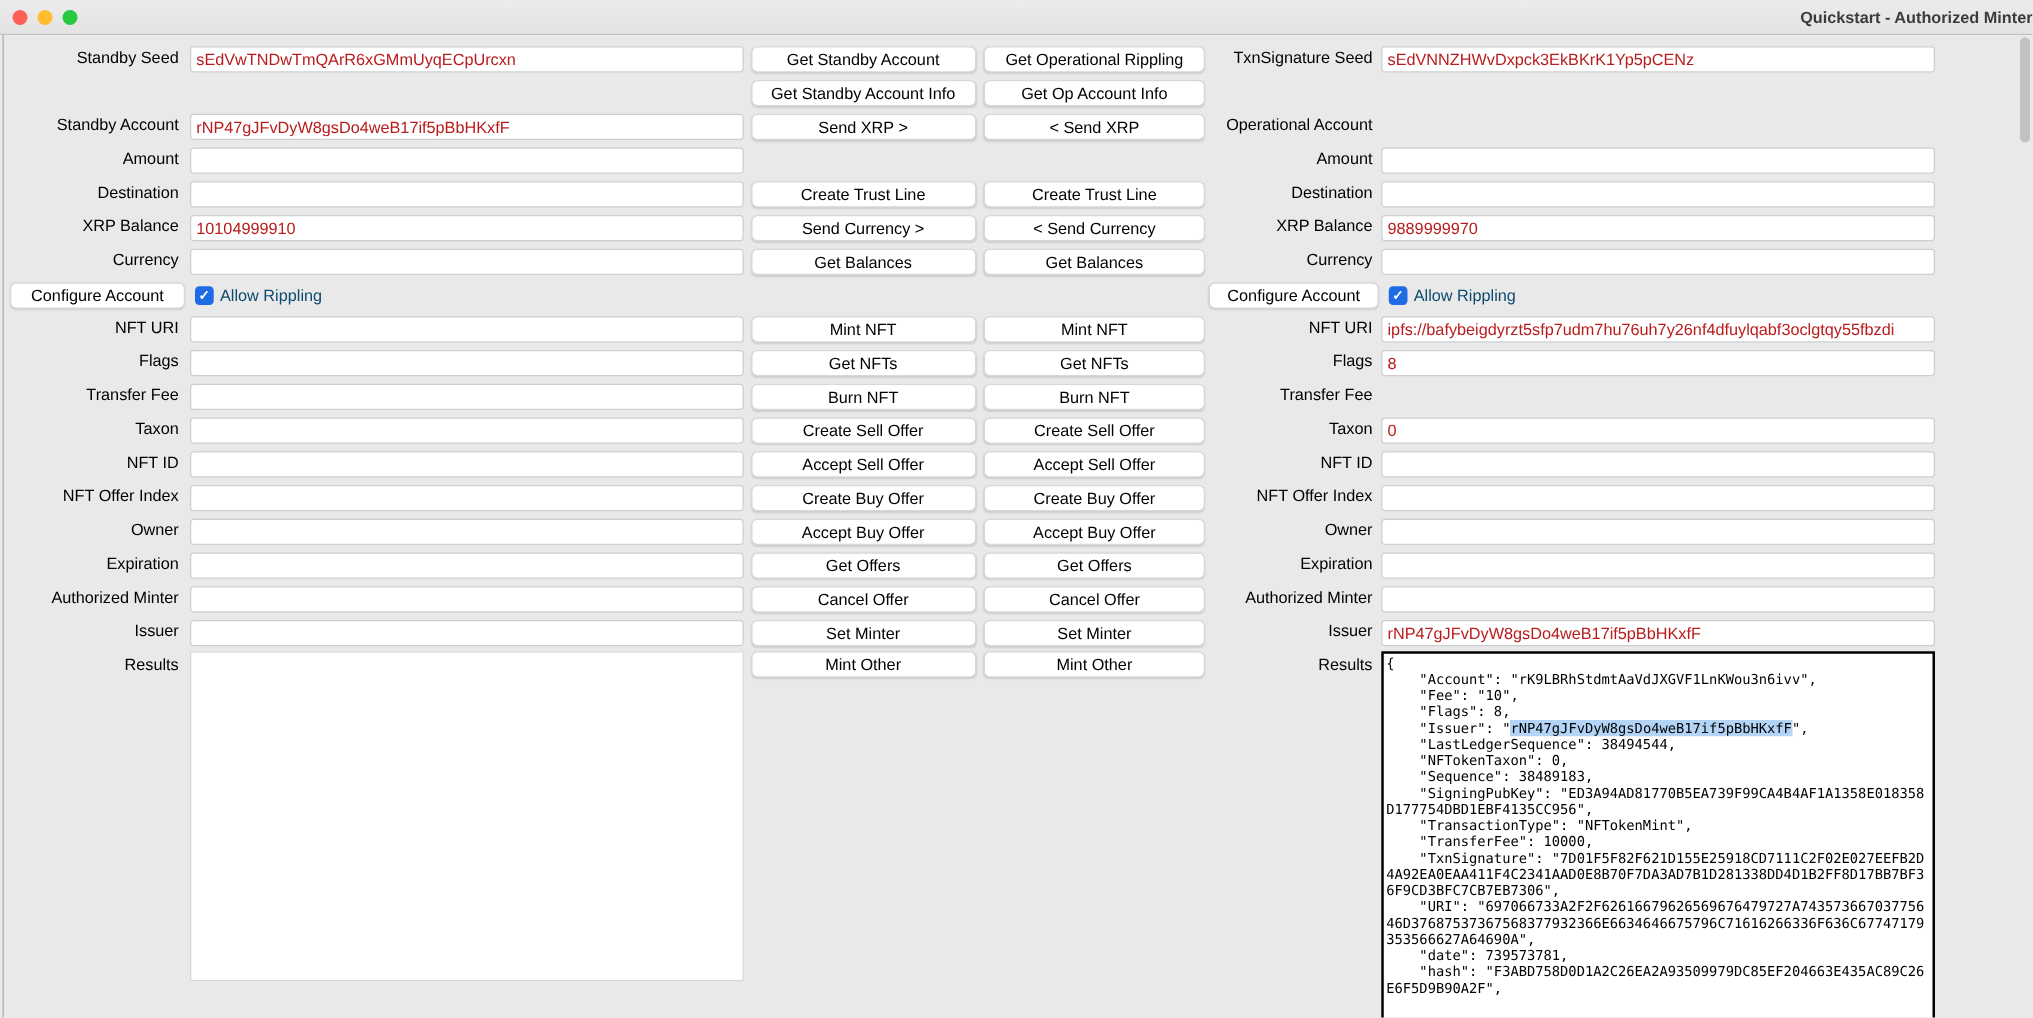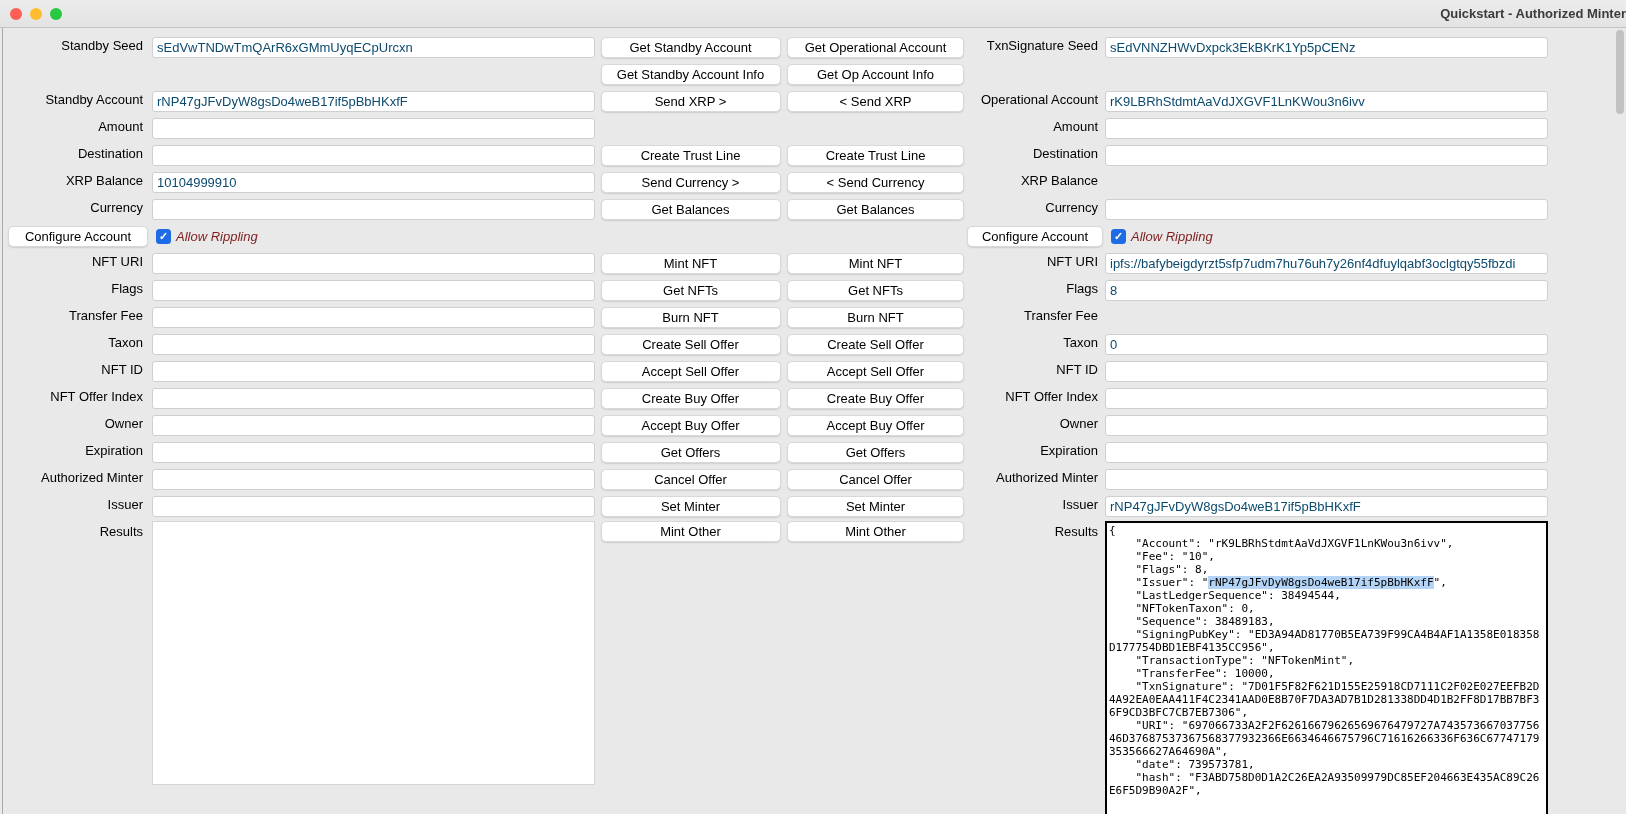--- a/index.html
+++ b/index.html
@@ -32,42 +32,42 @@
   .row{display:flex;height:27px;align-items:center;}
   .cl{width:148px;} .cf{width:449px;} .cb1{width:187px;} .cb2{width:183px;}
   .crl{width:136px;} .crf{flex:1;}
   .lbl{
     display:block;text-align:right;font-size:13px;color:#000;
     line-height:27px;padding-right:5px;white-space:nowrap;
   }
   .entry{
     width:443px;height:21px;margin-top:3px;display:block;
     border:1px solid #cfcfcf;border-radius:3px;background:#fff;
-    font-family:"Liberation Sans",sans-serif;font-size:13px;color:#0c4a6e;
+    font-family:"Liberation Sans",sans-serif;font-size:13px;color:#b91c1c;
     padding:0 4px;outline:none;
   }
   .cf .entry{margin-left:4px;}
   .crf .entry{margin-left:2px;}
   .btn{
     display:block;height:21px;margin:3px auto 0;padding:0;
     border:1px solid #d8d8d8;border-radius:5px;background:#fff;
     font-family:"Liberation Sans",sans-serif;font-size:13px;color:#000;
     box-shadow:0 1px 1.5px rgba(0,0,0,0.12);cursor:default;
   }
   .cb1 .btn{width:180px;}
   .cb2 .btn{width:177px;}
   .btn-cfg{width:140px;margin:3px 0 0 8px;}
   .crl .btn-cfg{width:136px;margin-left:0;}
   .chk{display:flex;align-items:center;margin:3px 0 0 8px;cursor:default;}
   .chkbox{
     width:15px;height:15px;border-radius:3.5px;background:var(--accent);
     color:#fff;font-size:11px;font-weight:bold;
     display:flex;align-items:center;justify-content:center;
   }
-  .chklbl{font-size:13px;margin-left:5px;color:#7f1d1d;font-style:italic;}
+  .chklbl{font-size:13px;margin-left:5px;color:#0c4a6e;}
   
   .row-results{height:auto;align-items:flex-start;}
   .results-box{width:443px;background:#fff;}
   .cf .results-box{margin:3px 0 0 4px;height:264px;border:1px solid #d6d6d6;}
   .crf .results-box{
     margin:3px 0 0 2px;height:300px;border:2px solid #000;
     font-family:"DejaVu Sans Mono",monospace;font-size:11px;line-height:13px;
     white-space:pre;overflow:hidden;padding:1px 2px;color:#000;
   }
   .jline{white-space:pre;}
@@ -95,21 +95,21 @@
     <div class="cl">
         <span class="lbl">Standby Seed</span>
       </div>
     <div class="cf">
         <input class="entry" value="sEdVwTNDwTmQArR6xGMmUyqECpUrcxn" style="">
       </div>
     <div class="cb1">
         <button class="btn">Get Standby Account</button>
       </div>
     <div class="cb2">
-        <button class="btn">Get Operational Account</button>
+        <button class="btn">Get Operational Rippling</button>
       </div>
     <div class="crl">
         <span class="lbl">TxnSignature Seed</span>
       </div>
     <div class="crf">
         <input class="entry" value="sEdVNNZHWvDxpck3EkBKrK1Yp5pCENz" style="">
       </div>
   </div>
 
   <div class="row">
@@ -134,23 +134,20 @@
       </div>
     <div class="cb1">
         <button class="btn">Send XRP &gt;</button>
       </div>
     <div class="cb2">
         <button class="btn">&lt; Send XRP</button>
       </div>
     <div class="crl">
         <span class="lbl">Operational Account</span>
       </div>
-    <div class="crf">
-        <input class="entry" value="rK9LBRhStdmtAaVdJXGVF1LnKWou3n6ivv" style="">
-      </div>
   </div>
 
   <div class="row">
     <div class="cl">
         <span class="lbl">Amount</span>
       </div>
     <div class="cf">
         <input class="entry" value="" style="">
       </div>
     <div class="cb1"></div>
@@ -192,20 +189,23 @@
         <input class="entry" value="10104999910" style="">
       </div>
     <div class="cb1">
         <button class="btn">Send Currency &gt;</button>
       </div>
     <div class="cb2">
         <button class="btn">&lt; Send Currency</button>
       </div>
     <div class="crl">
         <span class="lbl">XRP Balance</span>
+      </div>
+    <div class="crf">
+        <input class="entry" value="9889999970" style="">
       </div>
   </div>
 
   <div class="row">
     <div class="cl">
         <span class="lbl">Currency</span>
       </div>
     <div class="cf">
         <input class="entry" value="" style="">
       </div>

